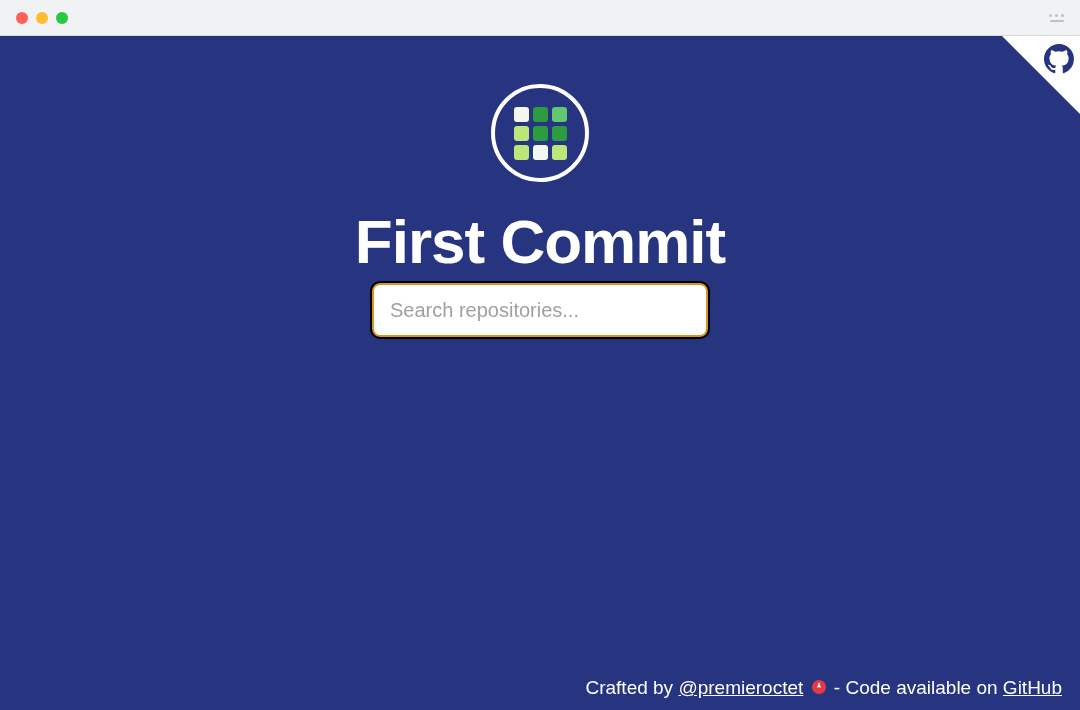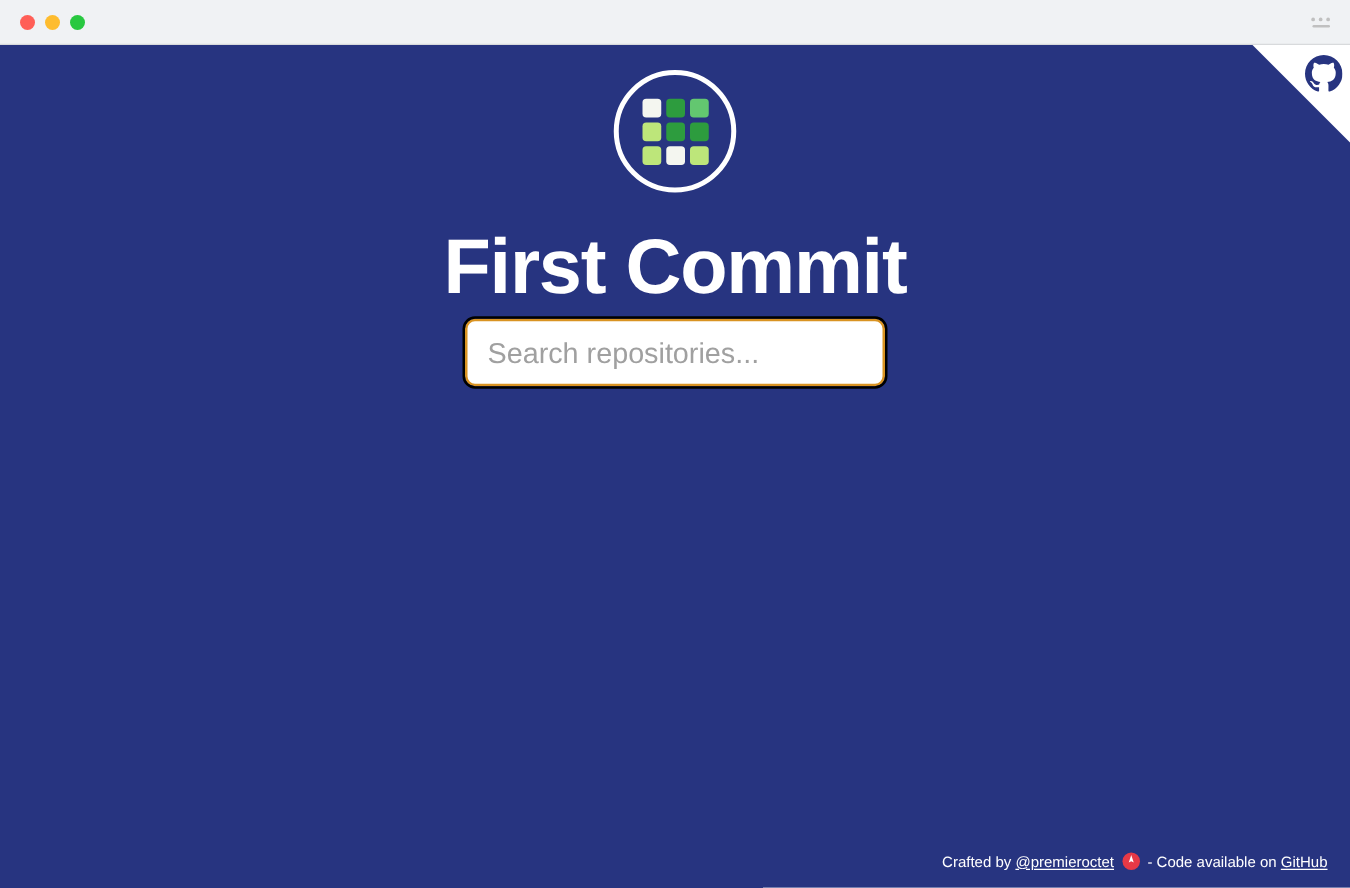--- a/index.html
+++ b/index.html
@@ -62,21 +62,21 @@
       border-radius: 1px;
     }
     
     .app {
       background: #273480;
       height: 674px;
       position: relative;
       display: flex;
       flex-direction: column;
       align-items: center;
-      padding-top: 20px;
+      padding-top: 48px;
     }
     
     .corner-ribbon {
       position: absolute;
       top: 0;
       right: 0;
       width: 0;
       height: 0;
       border-style: solid;
       border-width: 0 78px 78px 0;
@@ -133,36 +133,36 @@
       margin-bottom: 36px;
     }
     
     .search-input {
       width: 336px;
       height: 54px;
       background: #ffffff;
       border: 2px solid #d99322;
       border-radius: 8px;
       padding: 0 16px;
-      font-size: 23px;
+      font-size: 20px;
       color: #555;
       outline: 2px solid #000;
       outline-offset: 0;
     }
     
     .search-input::placeholder {
       color: #a0a0a0;
     }
     
     .footer {
       position: absolute;
       bottom: 10px;
       right: 18px;
       color: #ffffff;
-      font-size: 12px;
+      font-size: 19px;
     }
     
     .footer a {
       color: #ffffff;
       text-decoration: underline;
     }
     
     .rocket {
       display: inline-block;
       vertical-align: middle;

